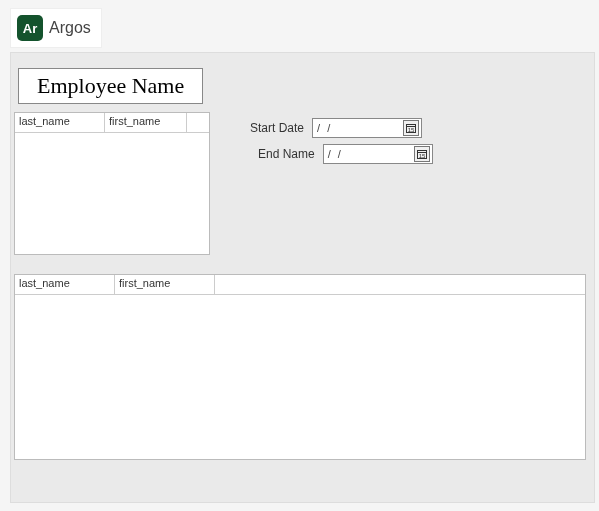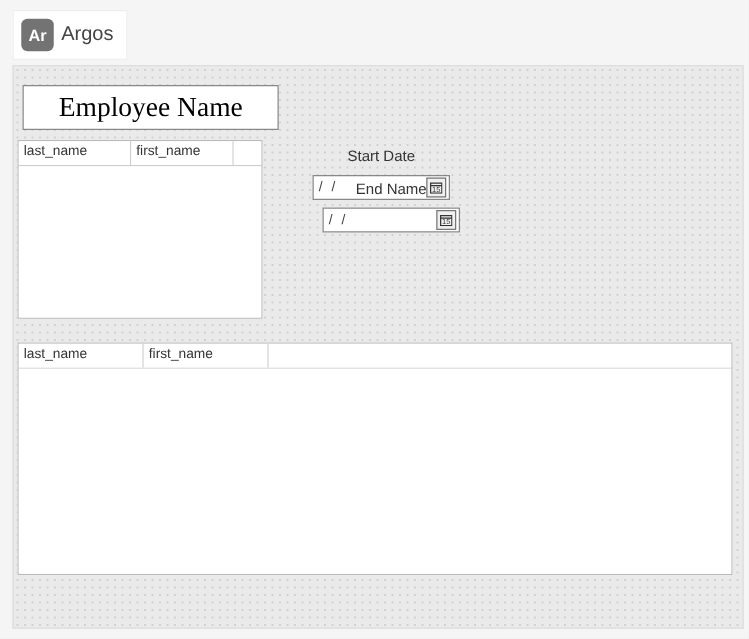--- a/index.html
+++ b/index.html
@@ -27,41 +27,41 @@
     left: 10px; top: 8px;
     background: #fff;
     border: 1px solid #eee;
     padding: 6px 10px 6px 6px;
     display: flex;
     align-items: center;
     gap: 6px;
   }
   .brand-badge {
     width: 26px; height: 26px;
-    background: #737373;
+    background: #14532d;
     border-radius: 5px;
     color: #fff;
     font-weight: bold;
     font-size: 13px;
     display: flex;
     align-items: center;
     justify-content: center;
     font-family: Arial, sans-serif;
   }
   .brand-text {
     font-size: 16px;
     color: #444;
   }
 
   .title-box {
     position: absolute;
     left: 18px; top: 68px;
     border: 1px solid #888;
     background: #fff;
-    padding: 4px 28px;
+    padding: 4px 18px;
     font-size: 22px;
     font-family: "Times New Roman", serif;
     color: #000;
   }
 
   .emp-table {
     position: absolute;
     left: 14px; top: 112px;
     width: 196px; height: 143px;
     background: #fff;
@@ -84,21 +84,20 @@
   .emp-body {
     height: calc(100% - 20px);
     background: #fff;
   }
 
   .date-row {
     position: absolute;
     display: flex;
     align-items: center;
     gap: 8px;
-    flex-direction: column;
   }
   #start-row { left: 250px; top: 118px; }
   #end-row   { left: 258px; top: 144px; }
   .date-label {
     font-size: 12px;
     color: #333;
   }
   .date-field {
     width: 110px;
     height: 20px;

